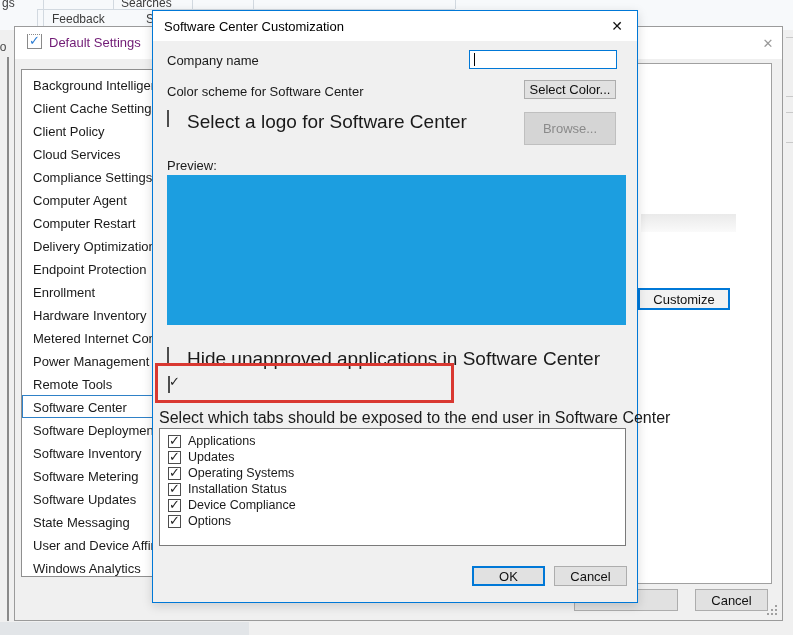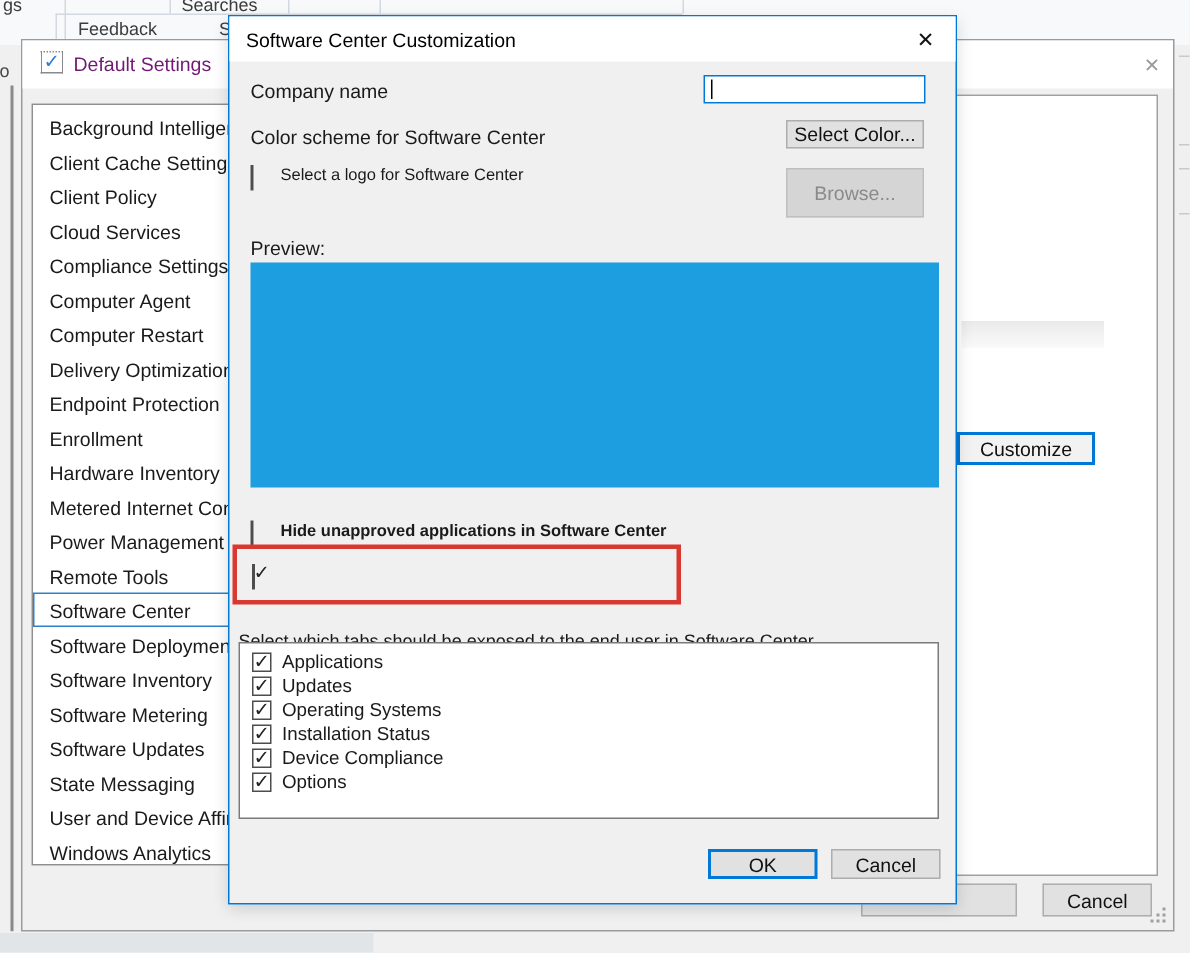--- a/index.html
+++ b/index.html
@@ -68,21 +68,21 @@
               border:1px solid #0078d7; font-family:"Liberation Sans",sans-serif;
               font-size:13px; padding:0 3px; }
   .caret { left:321px; top:42px; width:1px; height:13px; background:#000; }
   .sc-preview { left:14px; top:164px; width:459px; height:150px; }
   .hl-rect { left:2px; top:352px; width:299px; height:40px; border:3px solid #d93831; }
   .tabs-box { left:6px; top:417px; width:467px; height:118px; background:#fff;
               border:1px solid #7a7a7a; padding:4px 0 0 8px; }
   .tab-row { display:flex; align-items:center; gap:7px; height:16px; font-size:12.5px; }
   .sc-ok { left:319px; top:555px; width:73px; height:20px; }
   .sc-cancel { left:401px; top:555px; width:73px; height:20px; }
-  .cb-row-lbl { font-size:11px;text-align:center; }
+  .cb-row-lbl { font-size:19px;text-align:center; }
 </style>
 </head>
 <body>
 
 <div class="abs ribbon">
   <span class="rb-txt" style="left:2px; top:-4px;">gs</span>
   <span class="rb-txt" style="left:121px; top:-4px;">Searches</span>
   <span class="rb-txt" style="left:52px; top:12px;">Feedback</span>
   <span class="rb-txt" style="left:146px; top:12px;">Se</span>
   <div class="rb-line" style="left:37px; top:9px; width:418px; height:1px;"></div>
@@ -206,27 +206,27 @@
   <div class="abs win-btn" style="left:371px; top:69px; width:92px; height:19px;">Select Color...</div>
 
   <div class="abs" style="left:14px; top:100px;"><span class="cb"></span></div>
   <span class="abs lbl cb-row-lbl" style="left:34px; top:100px;">Select a logo for Software Center</span>
   <div class="abs win-btn disabled" style="left:371px; top:101px; width:92px; height:33px;">Browse...</div>
 
   <span class="abs lbl" style="left:14px; top:147px;">Preview:</span>
   <div class="abs sc-preview" style="background: rgb(28, 158, 224);"></div>
 
   <div class="abs" style="left:14px; top:337px;"><span class="cb"></span></div>
-  <span class="abs lbl cb-row-lbl" style="left:34px; top:337px;font-weight:bold;">Hide unapproved applications in Software Center</span>
+  <span class="abs lbl cb-row-lbl" style="left:34px; top:337px;">Hide unapproved applications in Software Center</span>
 
   <div class="abs hl-rect" style="border-color: rgb(217, 56, 49);"></div>
 
   <div class="abs checked" style="left:15px; top:366px;"><span class="cb"></span></div>
 
-  <span class="abs lbl" style="left:6px; top:409px; font-size:12px;">Select which tabs should be exposed to the end user in Software Center</span>
+  <span class="abs lbl" style="left:6px; top:398px; font-size:16px;">Select which tabs should be exposed to the end user in Software Center</span>
 
   <div class="abs tabs-box">
 
   <div class="tab-row checked">
       <span class="cb"></span>
       <span class="lbl">Applications</span>
     </div>
       <div class="tab-row checked">
       <span class="cb"></span>
       <span class="lbl">Updates</span>

